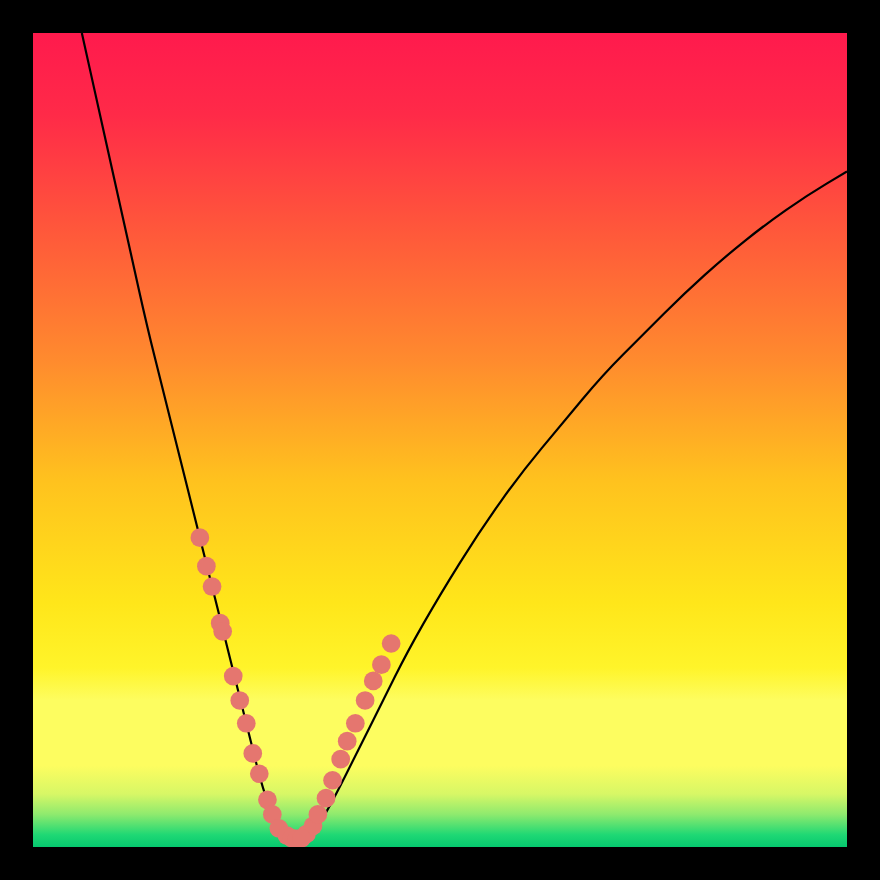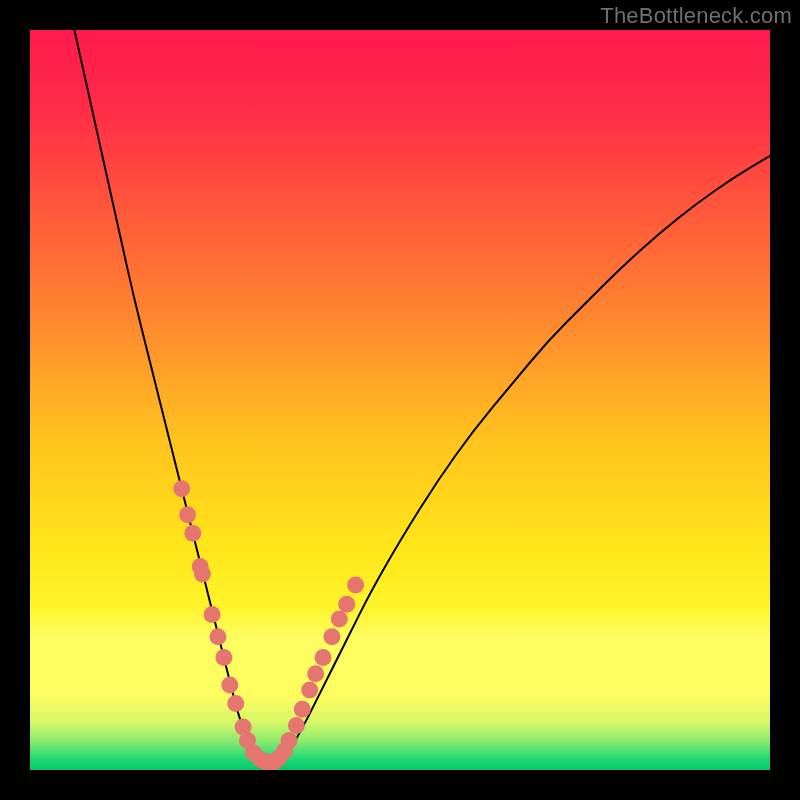--- a/index.html
+++ b/index.html
@@ -40,21 +40,20 @@
   .plot svg {
     position: absolute;
     left: 0;
     top: 0;
   }
 </style>
 </head>
 <body>
 
 <div class="frame">
-  <div class="watermark">TheBottleneck.com</div>
 
   <div class="plot">
     <svg id="chart-svg" width="740" height="740" viewBox="0 0 740 740">
       <defs>
         <linearGradient id="bg-grad" x1="0" y1="0" x2="0" y2="1">
             <stop offset="0%" stop-color="#ff1a4d"></stop>
             <stop offset="10%" stop-color="#ff2a48"></stop>
             <stop offset="25%" stop-color="#ff5a3a"></stop>
             <stop offset="40%" stop-color="#ff8a2e"></stop>
             <stop offset="55.00000000000001%" stop-color="#ffc21e"></stop>

